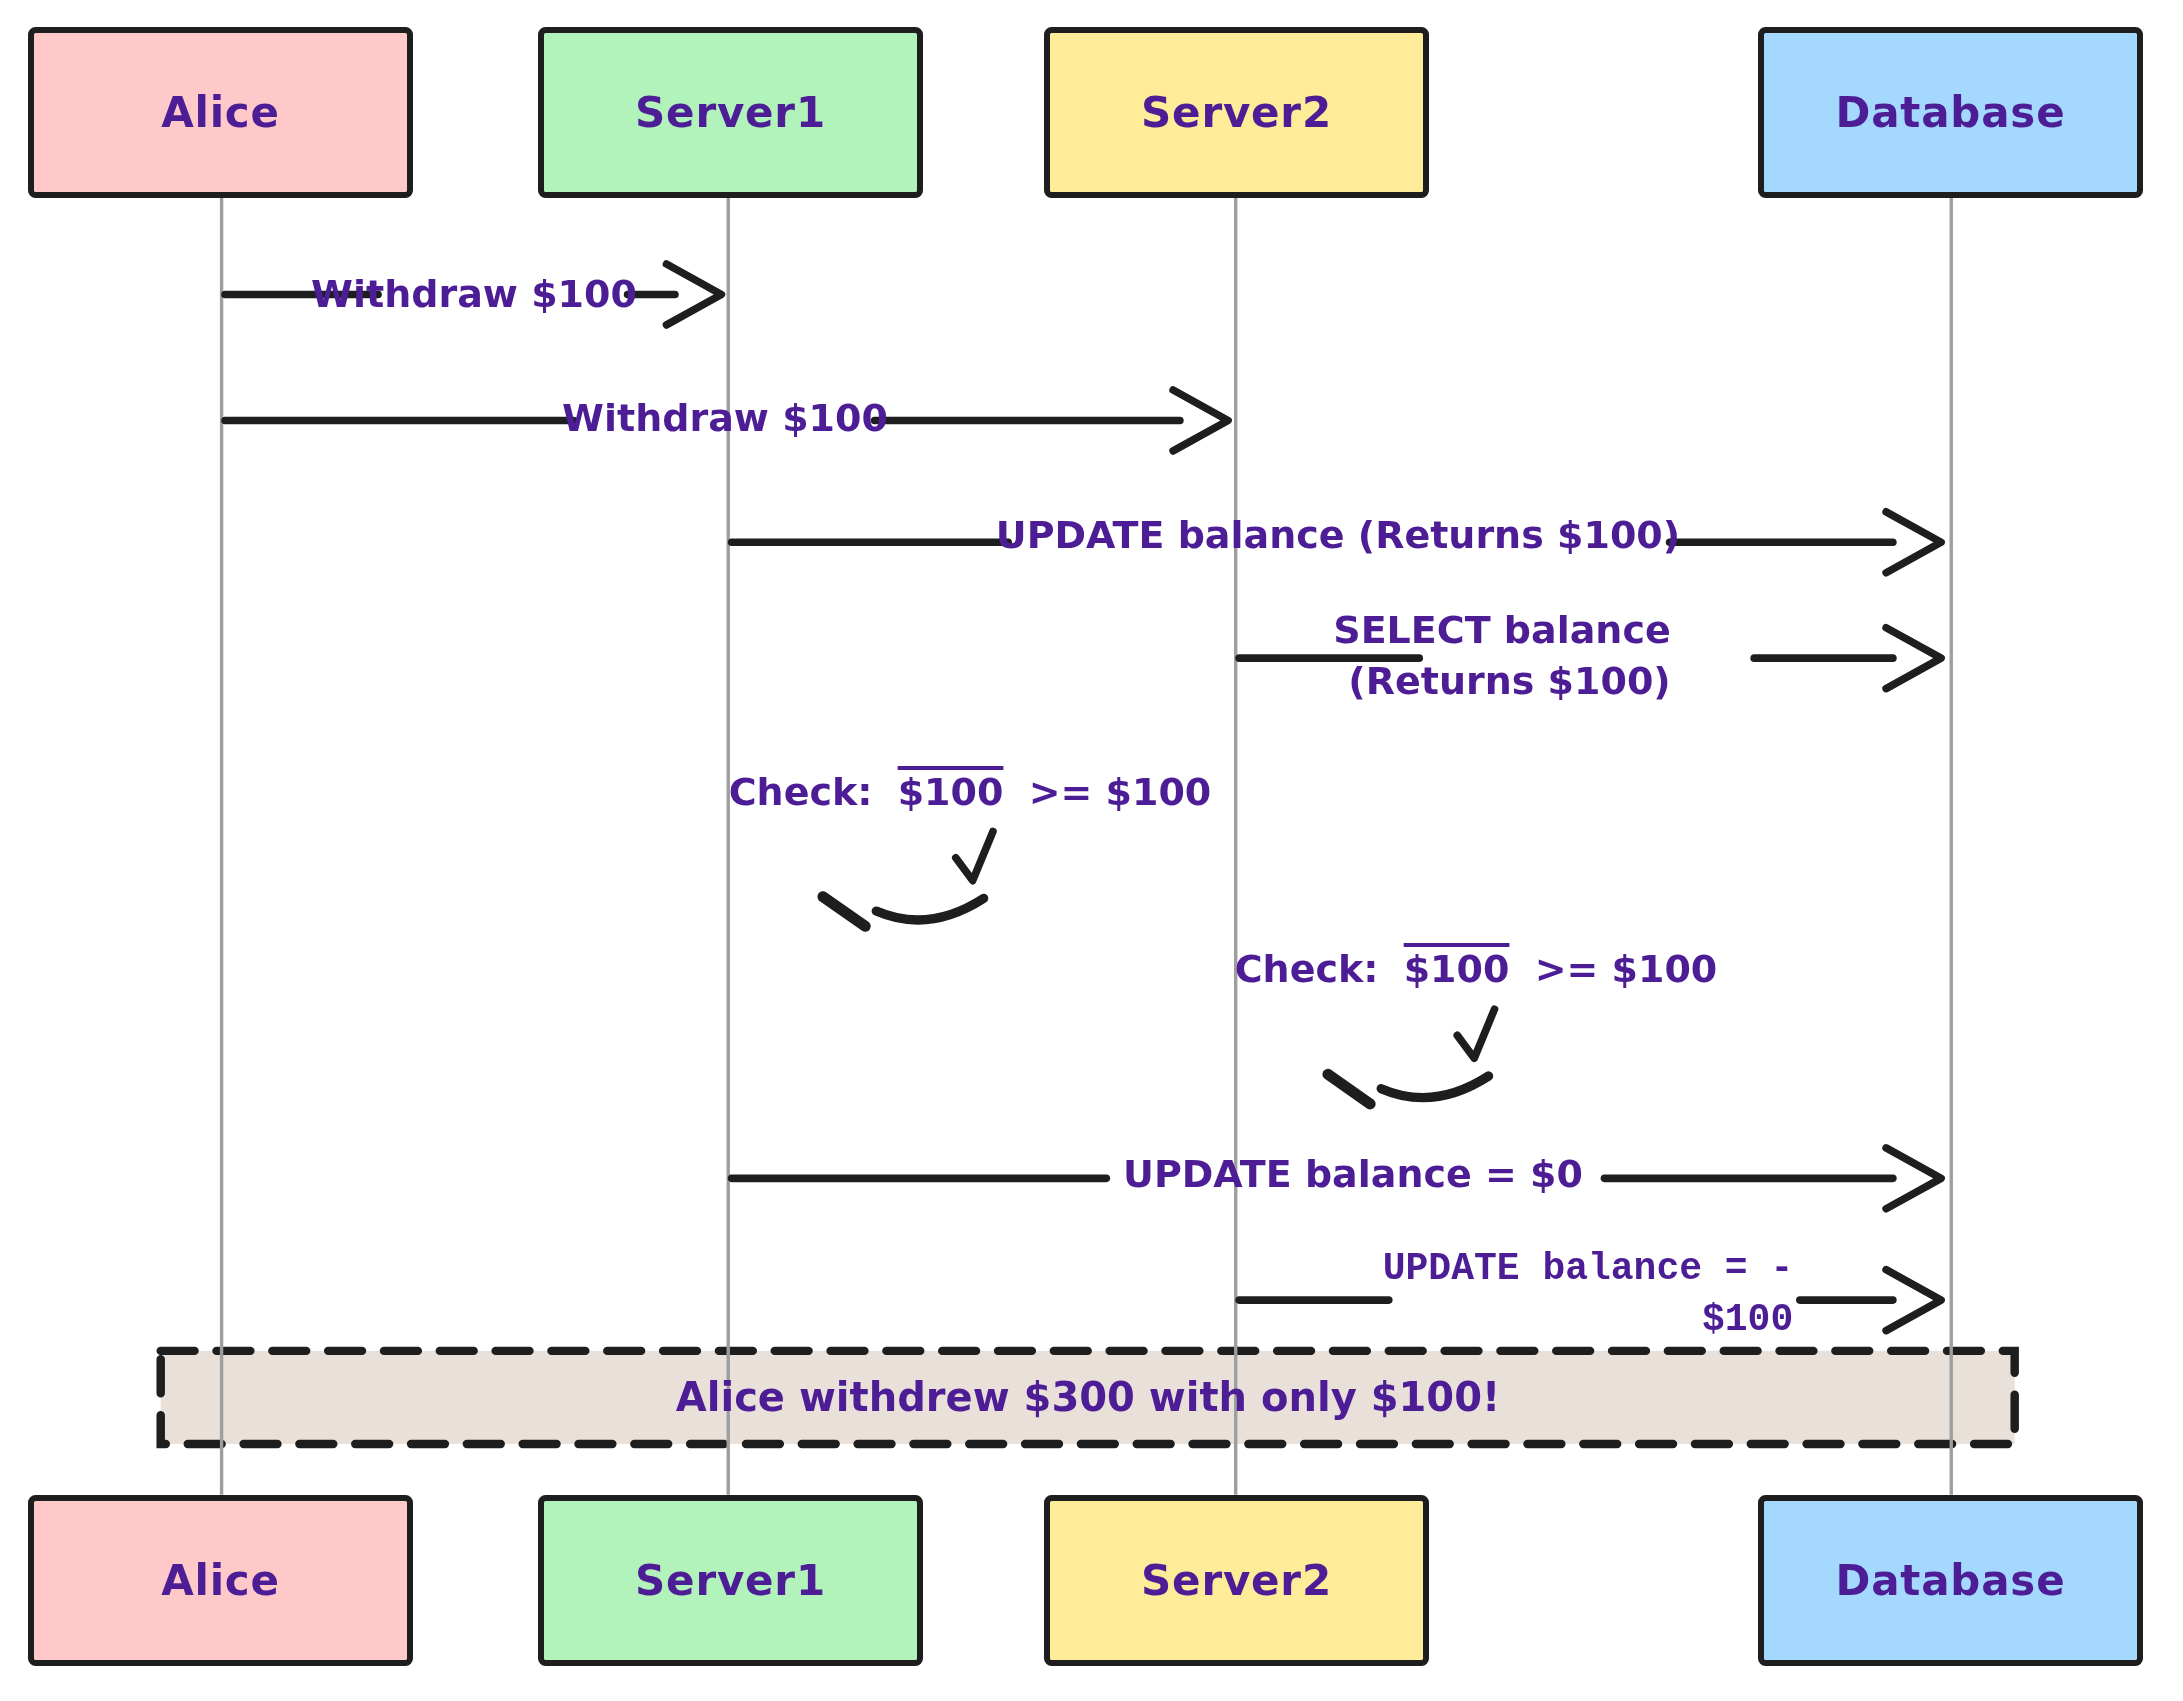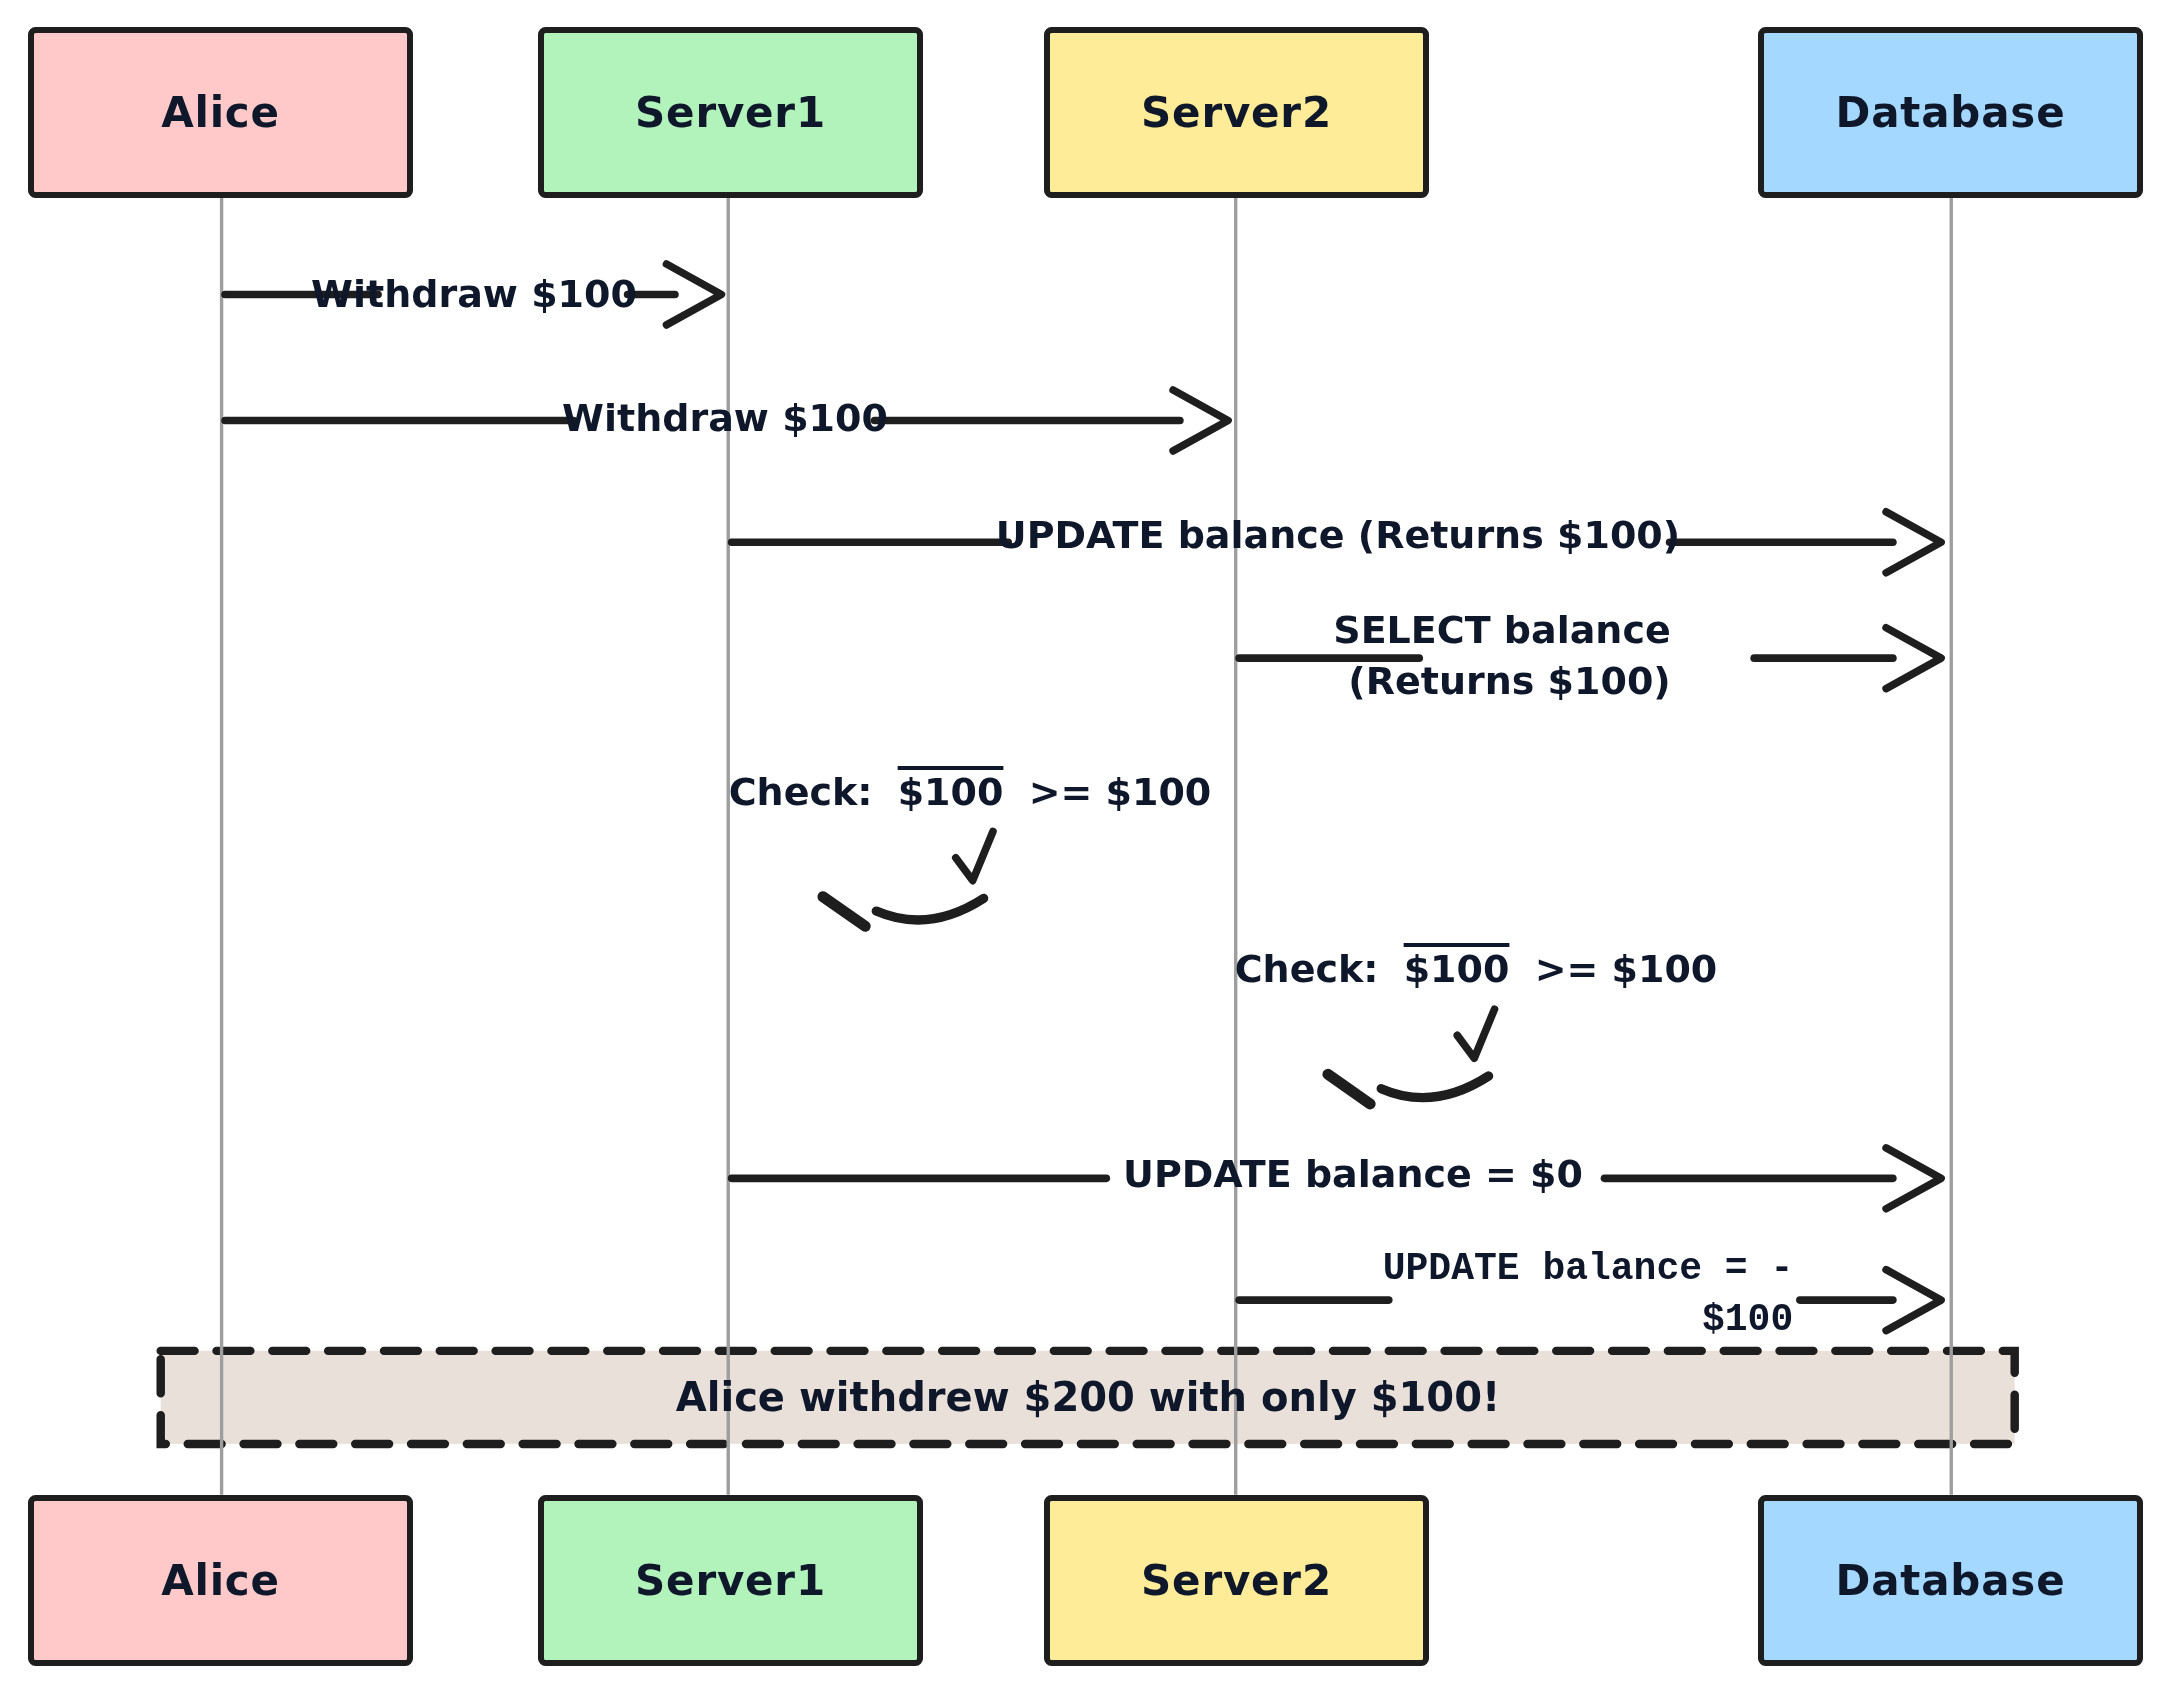--- a/index.html
+++ b/index.html
@@ -2,21 +2,21 @@
 <html style="font-size:13.5px"><head>
 <meta charset="utf-8">
 <style>
   html,body{margin:0;padding:0;background:#ffffff;}
   .canvas{
     position:relative;
     width:2183px;
     height:1702px;
     background:#ffffff;
     font-family:"DejaVu Sans","Liberation Sans",sans-serif;
-    color:#0f172a;
+    color:#4c1d95;
     overflow:hidden;
   }
   svg.strokes{
     position:absolute;left:0;top:0;width:2183px;height:1702px;
     z-index:2;
   }
   .actor-box{
     position:absolute;
     width:385px;height:171px;
     box-sizing:border-box;
@@ -174,16 +174,16 @@
     <span class="ovl sp">$100</span>
     <span class="sp">&gt;= $100</span>
   </div>
 
   <div class="check-label" style="left:1476px;top:969px;">
     <span>Check:</span>
     <span class="ovl sp">$100</span>
     <span class="sp">&gt;= $100</span>
   </div>
 
-  <div class="note-text" style="left:1088px;top:1397px;">Alice withdrew $200 with only $100!</div>
+  <div class="note-text" style="left:1088px;top:1397px;">Alice withdrew $300 with only $100!</div>
 
 </div>
 
 
 </body></html>

